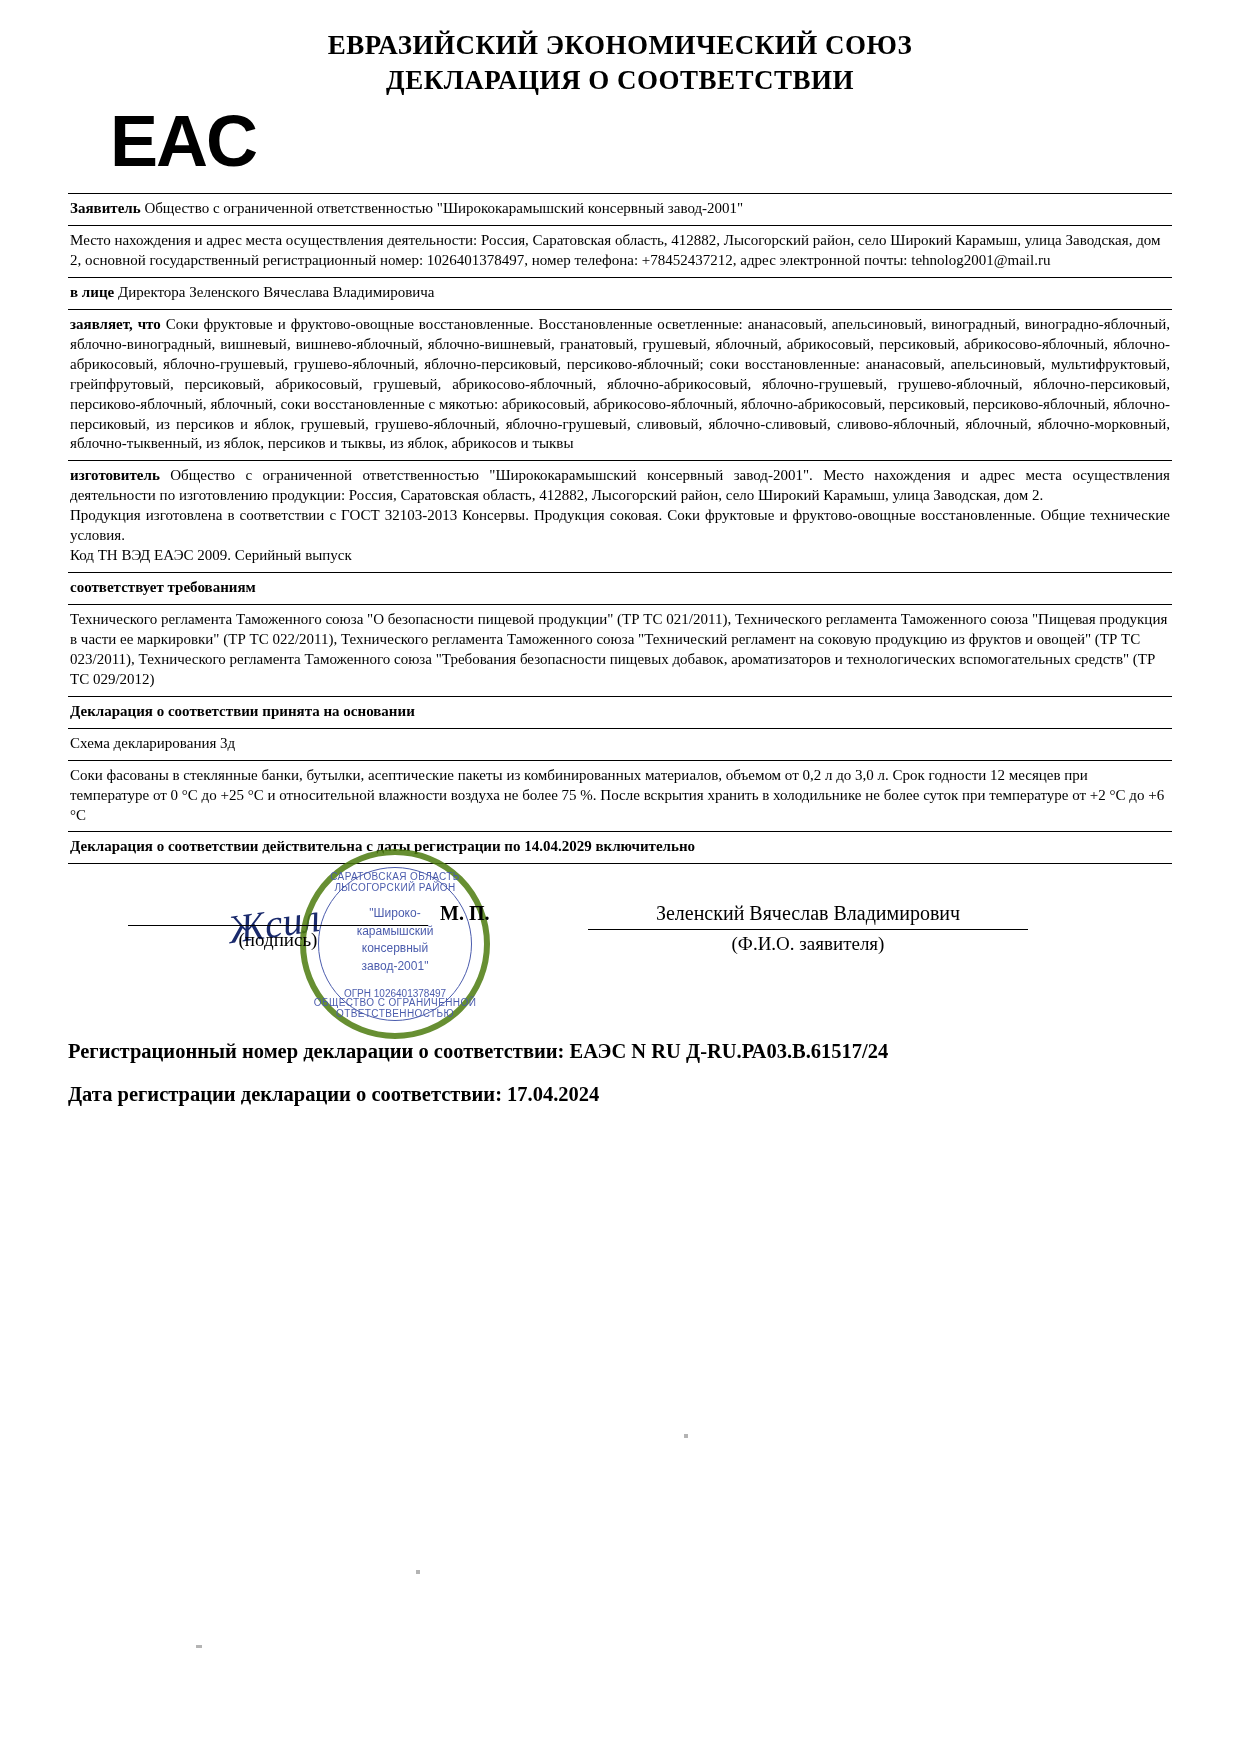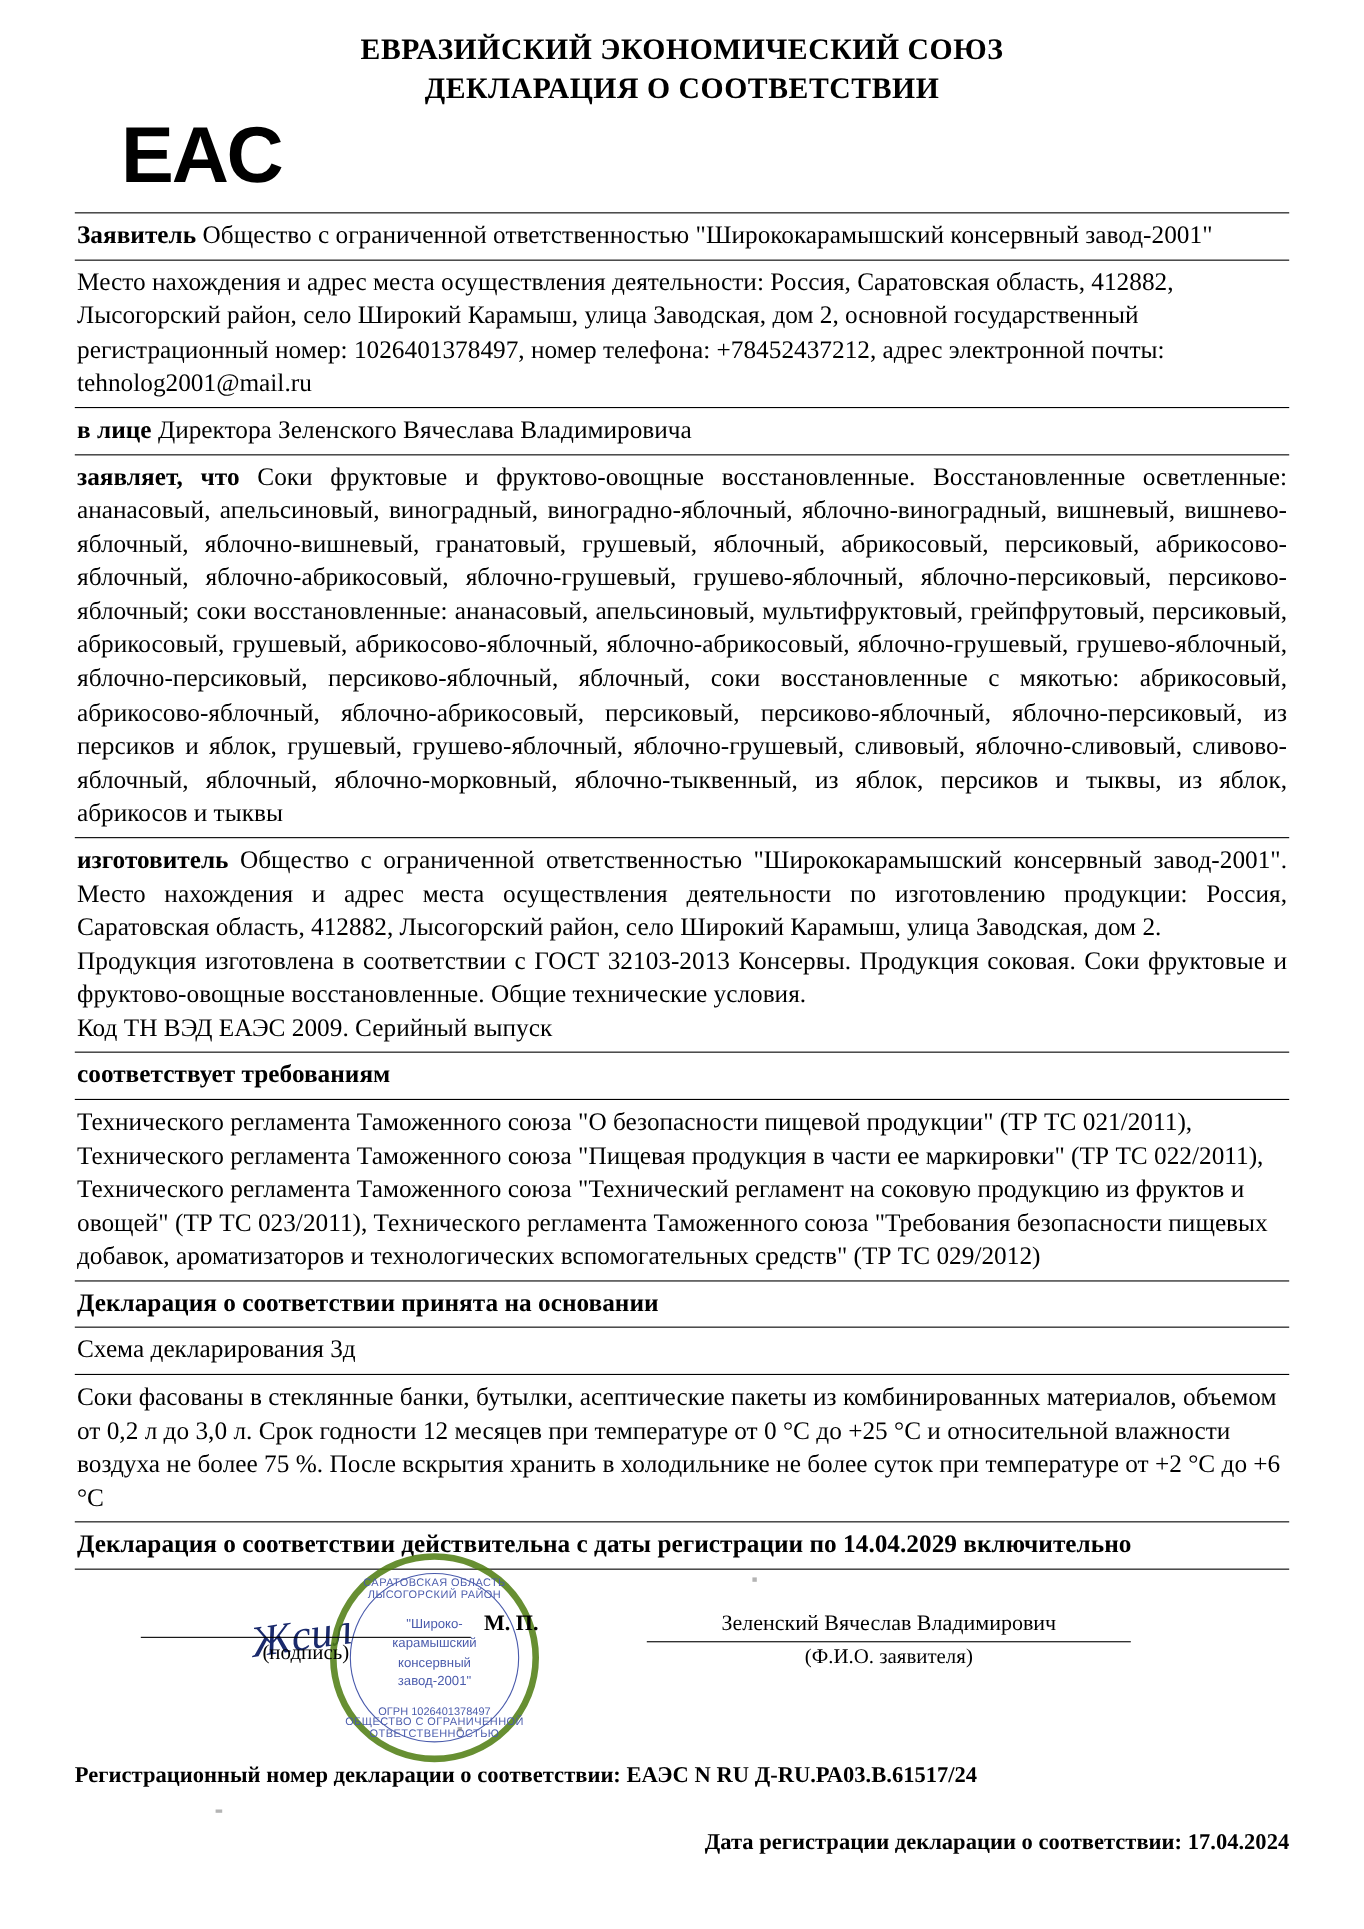--- a/index.html
+++ b/index.html
@@ -50,21 +50,21 @@
     font-family: "Liberation Sans", sans-serif;
     font-weight: bold;
     font-size: 72px;
     line-height: 0.95;
     letter-spacing: -2px;
     margin-left: 32px;
   }
   .sect {
     border-top: 1px solid #000;
     padding: 5px 2px 6px 2px;
-    font-size: 23px;
+    font-size: 15px;
     line-height: 1.33;
   }
   .sect.first { border-top: 1px solid #000; }
   .b { font-weight: bold; }
   .just { text-align: justify; }
   .sect p { margin: 0; }
   .sign-area {
     position: relative;
     border-top: 1px solid #000;
     height: 150px;
@@ -177,22 +177,21 @@
     color: #2b3f9e;
   }
   .reg {
     font-weight: bold;
     font-size: 20.5px;
     margin-top: 26px;
   }
   .date {
     font-weight: bold;
     font-size: 20.5px;
-    margin-top: 38px;
-    text-align: right;
+    margin-top: 20px;
   }
   .speck { position: absolute; background: #777; opacity: .55; }
 </style>
 </head>
 <body>
 
 <div class="page">
   <div class="inner">
 
     <div class="title">

